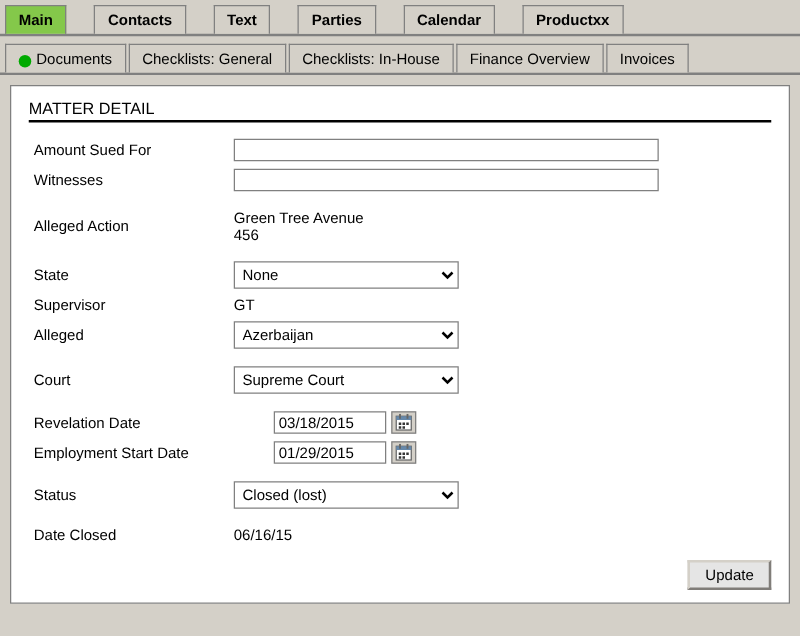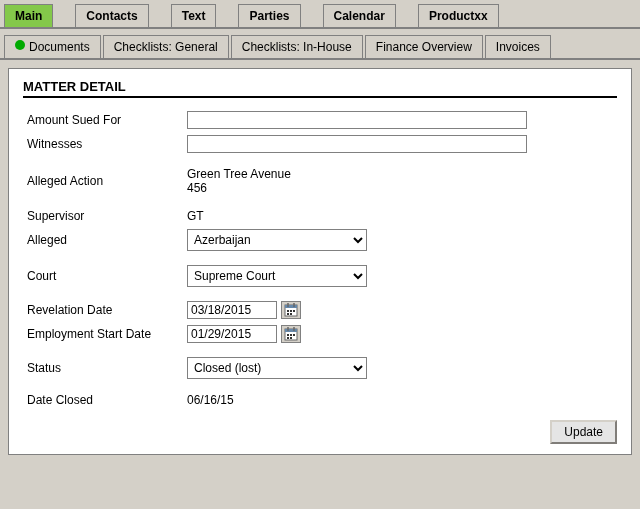--- a/index.html
+++ b/index.html
@@ -49,21 +49,21 @@
     .sub-tab {
       padding: 4px 10px;
       border: 1px solid #808080;
       border-bottom: none;
       background: #d4d0c8;
       cursor: pointer;
       margin-right: 2px;
       font-size: 12px;
       color: #000;
       display: flex;
-      align-items: flex-start;
+      align-items: flex-end;
       gap: 4px;
     }
     .sub-tab .dot {
       width: 10px;
       height: 10px;
       background: #00aa00;
       border-radius: 50%;
       display: inline-block;
     }
 
@@ -73,21 +73,21 @@
       padding: 8px;
     }
 
     
     .matter-detail {
       background: #ffffff;
       border: 1px solid #808080;
       padding: 10px 14px;
     }
     .matter-title {
-      font-weight: bold;
+      font-weight: normal;
       font-size: 13px;
       border-bottom: 2px solid #000;
       margin-bottom: 10px;
       padding-bottom: 2px;
     }
 
     
     .form-table {
       width: 100%;
       border-collapse: collapse;
@@ -126,20 +126,21 @@
       font-size: 12px;
       padding: 1px 2px;
       appearance: auto;
     }
 
     
     .date-row {
       display: flex;
       align-items: flex-start;
       gap: 4px;
+      margin-left: 32px;
     }
     .date-input {
       width: 90px;
       height: 18px;
       border: 1px solid #808080;
       background: #fff;
       font-size: 12px;
       padding: 1px 3px;
     }
     .calendar-icon {
@@ -235,20 +236,28 @@
         <td class="value-col">
           <div>Green Tree Avenue</div>
           <div>456</div>
         </td>
       </tr>
 
       <tr class="spacer-row">
             <td colspan="2"></td>
           </tr>
 
+      <tr>
+        <td class="label-col">State</td>
+        <td class="value-col">
+          <select class="select-field">
+            <option>None</option>
+          </select>
+        </td>
+      </tr>
 
       <tr>
         <td class="label-col">Supervisor</td>
         <td class="value-col">GT</td>
       </tr>
 
       <tr>
         <td class="label-col">Alleged</td>
         <td class="value-col">
           <select class="select-field">

